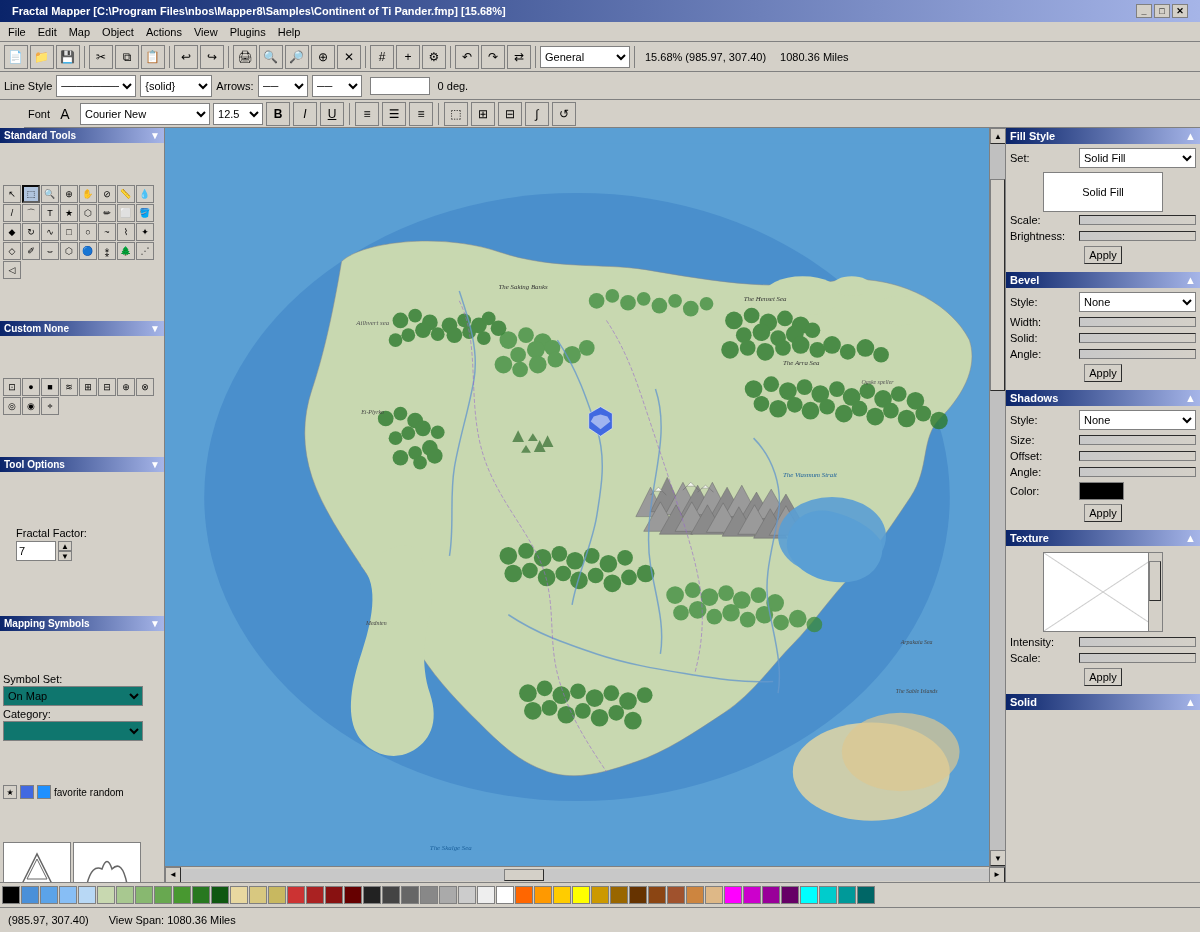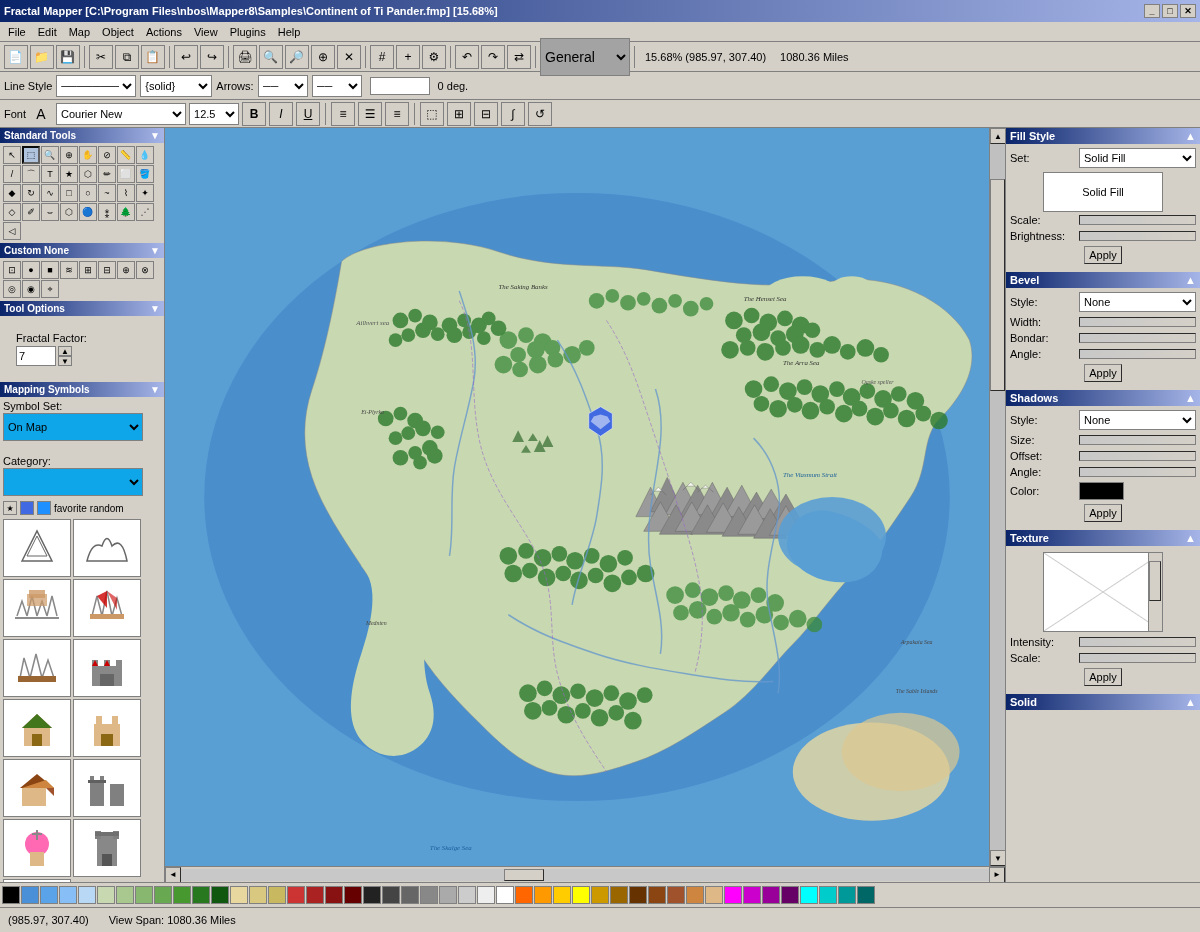--- a/index.html
+++ b/index.html
@@ -6,21 +6,21 @@
     body { font-family: 'Arial', sans-serif; font-size: 11px; background: #d4d0c8; overflow: hidden; width: 1200px; height: 932px; }
     
     
     #titlebar {
       background: linear-gradient(to right, #0a246a, #a6b5e8);
       color: white;
       height: 22px;
       display: flex;
       align-items: center;
       justify-content: space-between;
-      padding: 0 4px;
+      padding: 0 12px;
       font-size: 11px;
       font-weight: bold;
       gap: 31px;
     }
     #titlebar-buttons { display: flex; gap: 2px; }
     #titlebar-buttons span {
       width: 16px; height: 14px;
       background: #d4d0c8;
       border: 1px solid #808080;
       display: flex; align-items: center; justify-content: center;
@@ -55,22 +55,22 @@
     .toolbar-btn {
       width: 24px; height: 24px;
       background: #d4d0c8;
       border: 1px solid #808080;
       display: flex; align-items: center; justify-content: center;
       cursor: pointer;
       font-size: 12px;
     }
     .toolbar-separator { width: 1px; height: 22px; background: #808080; margin: 0 2px; }
     .toolbar-select {
-      height: 38px; font-size: 14px;
-      background: #a3a3a3; border: 1px solid #808080;
+      height: 22px; font-size: 11px;
+      background: #ffffff; border: 1px solid #808080;
     }
 
     
     #toolbar2 {
       background: #d4d0c8;
       height: 28px;
       display: flex;
       align-items: center;
       padding: 2px 4px;
       gap: 4px;
@@ -81,36 +81,38 @@
 
     
     #toolbar3 {
       background: #d4d0c8;
       height: 28px;
       display: flex;
       align-items: center;
       padding: 2px 4px;
       gap: 3px;
       border-bottom: 1px solid #808080;
+      margin-left: 24px;
     }
 
     
     #main-layout {
       display: flex;
       height: calc(932px - 22px - 20px - 30px - 28px - 28px - 25px - 25px);
     }
 
     
     #left-panel {
       width: 165px;
       background: #d4d0c8;
       border-right: 1px solid #808080;
       display: flex;
       flex-direction: column;
       overflow: hidden;
+      gap: 39px;
     }
 
     .panel-section-header {
       background: linear-gradient(to right, #0a246a, #a6b5e8);
       color: white;
       font-size: 11px;
       font-weight: bold;
       padding: 2px 4px;
       display: flex;
       align-items: center;
@@ -156,22 +158,22 @@
       border: 1px solid #808080;
       background: white;
       font-size: 11px;
       padding: 1px 2px;
     }
     .spin-btn { width: 14px; height: 10px; background: #d4d0c8; border: 1px solid #808080; font-size: 8px; cursor: pointer; display: flex; align-items: center; justify-content: center; }
 
     
     #mapping-symbols { padding: 3px; }
     .sym-label { font-size: 11px; margin-bottom: 1px; }
-    .sym-select { width: 140px; height: 28px; font-size: 11px; background: #0ea5e9; border: 1px solid #808080; }
-    .sym-row { display: flex; align-items: center; gap: 4px; margin-top: 14px; }
+    .sym-select { width: 140px; height: 20px; font-size: 11px; background: #0f766e; border: 1px solid #808080; }
+    .sym-row { display: flex; align-items: center; gap: 4px; margin-top: 2px; }
     
     
     #symbol-list-header {
       display: flex;
       align-items: center;
       gap: 3px;
       padding: 2px 3px;
       font-size: 10px;
     }
     .sym-icon-btn {
@@ -1105,21 +1107,21 @@
             <option>None</option>
             <option>Inner</option>
             <option>Outer</option>
           </select>
         </div>
         <div class="right-row">
           <span class="right-label">Width:</span>
           <div class="slider-track"></div>
         </div>
         <div class="right-row">
-          <span class="right-label">Bondar:</span>
+          <span class="right-label">Solid:</span>
           <div class="slider-track"></div>
         </div>
         <div class="right-row">
           <span class="right-label">Angle:</span>
           <div class="slider-track"></div>
         </div>
         <button class="apply-btn">Apply</button>
       </div>
     </div>
 

